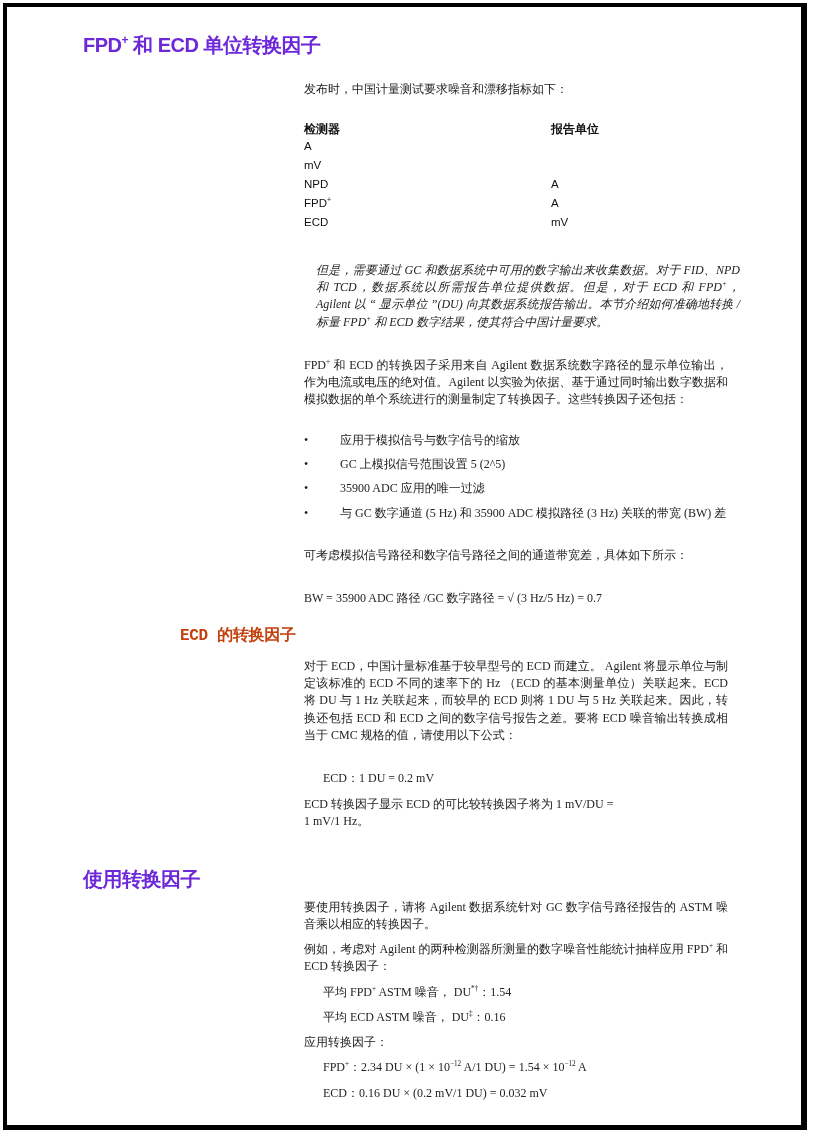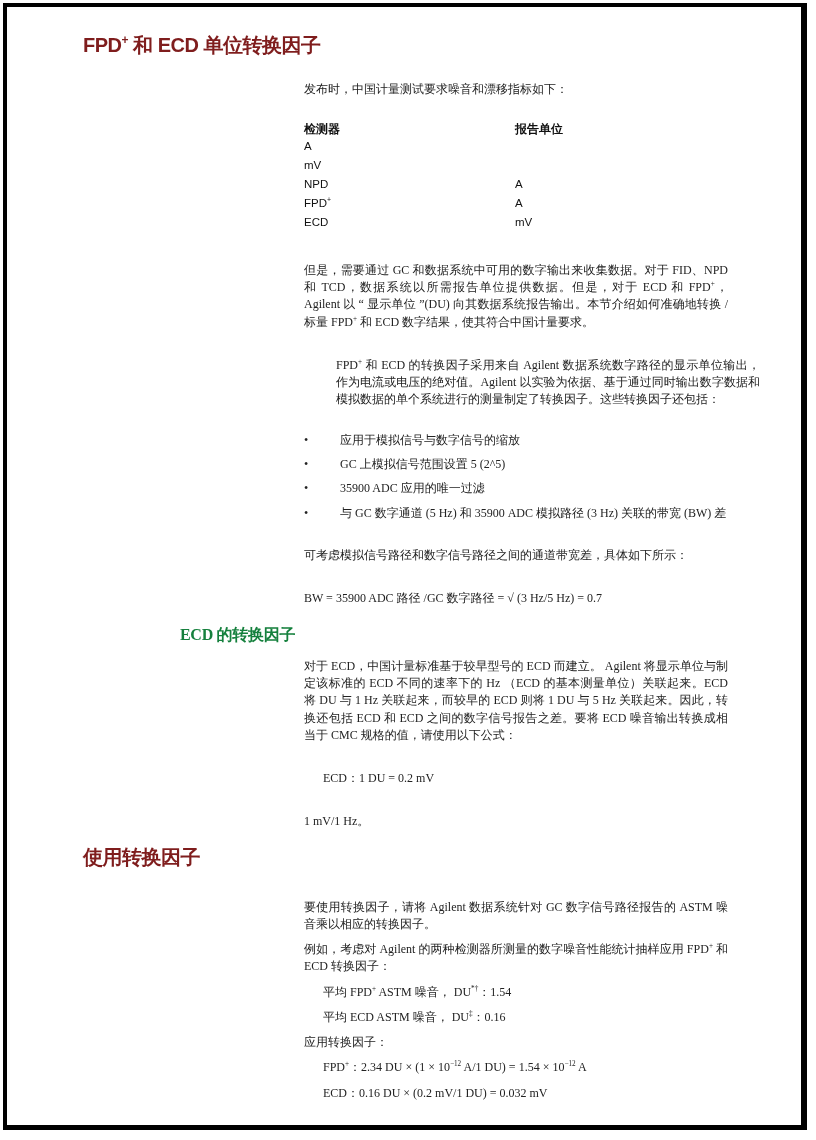--- a/index.html
+++ b/index.html
@@ -5,37 +5,37 @@
   html, body { margin: 0; padding: 0; background: #ffffff; }
   body { width: 816px; height: 1140px; position: relative; overflow: hidden; }
   .frame {
     position: absolute; left: 3px; top: 3px; width: 804px; height: 1127px;
     border: 4px solid #000; border-right-width: 6px; border-bottom-width: 5px;
     box-sizing: border-box; background: #fff;
   }
   .abs { position: absolute; }
   .h1 {
     font-family: "Liberation Sans", "DejaVu Sans", sans-serif;
-    font-weight: bold; font-size: 20px; color: #7f1d1d; letter-spacing: -0.5px;
+    font-weight: bold; font-size: 20px; color: #6d28d9; letter-spacing: -0.5px;
   }
   .h2 {
-    font-family: Liberation Serif, serif;
-    font-weight: bold; font-size: 16px; color: #15803d; letter-spacing: -0.3px;
+    font-family: Liberation Mono, monospace;
+    font-weight: bold; font-size: 16px; color: #c2410c; letter-spacing: -0.3px;
   }
   sup { font-size: 60%; vertical-align: super; line-height: 0; }
   .body-text {
     font-family: "Liberation Serif", "DejaVu Serif", serif;
     font-size: 12px; line-height: 17.2px; color: #222;
     width: 424px; text-align: justify;
   }
   .tbl {
     font-family: "Liberation Sans", "DejaVu Sans", sans-serif;
     font-size: 11.5px; color: #111;
   }
-  .tbl .row { height: 19px; display: flex; }
+  .tbl .row { height: 19px; display: flex; gap: 36px; }
   .tbl .c1 { width: 211px; }
   .tbl .hdr { font-weight: bold; font-size: 12px; }
   .bullet { display: flex; }
   .bullet .dot { width: 19px; flex: none; }
   .bullet .txt { flex: 1; margin-left: 17px; }
   .indent { padding-left: 19px; }
   p { margin: 0; }
 </style>
 </head>
 <body>
@@ -66,23 +66,23 @@
   <div class="row">
     <div class="c1"><span>FPD</span><sup>+</sup></div>
     <div>A</div>
   </div>
   <div class="row">
     <div class="c1"><span>ECD</span></div>
     <div>mV</div>
   </div>
 </div>
 
-<p class="abs body-text" style="left:304px; top:262px;"><span>但是，需要通过 GC 和数据系统中可用的数字输出来收集数据。对于 FID、NPD 和 TCD，数据系统以所需报告单位提供数据。但是，对于 ECD 和 FPD</span><sup>+</sup><span>， Agilent 以 “ 显示单位 ”(DU) 向其数据系统报告输出。本节介绍如何准确地转换 / 标量 FPD</span><sup>+</sup><span> 和 ECD 数字结果，使其符合中国计量要求。</span></p>
+<p class="abs body-text" style="left:316px; top:262px;font-style:italic;"><span>但是，需要通过 GC 和数据系统中可用的数字输出来收集数据。对于 FID、NPD 和 TCD，数据系统以所需报告单位提供数据。但是，对于 ECD 和 FPD</span><sup>+</sup><span>， Agilent 以 “ 显示单位 ”(DU) 向其数据系统报告输出。本节介绍如何准确地转换 / 标量 FPD</span><sup>+</sup><span> 和 ECD 数字结果，使其符合中国计量要求。</span></p>
 
-<p class="abs body-text" style="left:304px; top:357px;margin-left:32px;"><span>FPD</span><sup>+</sup><span> 和 ECD 的转换因子采用来自 Agilent 数据系统数字路径的显示单位输出，作为电流或电压的绝对值。Agilent 以实验为依据、基于通过同时输出数字数据和模拟数据的单个系统进行的测量制定了转换因子。这些转换因子还包括：</span></p>
+<p class="abs body-text" style="left:304px; top:357px;"><span>FPD</span><sup>+</sup><span> 和 ECD 的转换因子采用来自 Agilent 数据系统数字路径的显示单位输出，作为电流或电压的绝对值。Agilent 以实验为依据、基于通过同时输出数字数据和模拟数据的单个系统进行的测量制定了转换因子。这些转换因子还包括：</span></p>
 
 <div class="abs body-text" style="left:304px; top:432px;">
   <div class="bullet" style="margin-bottom:7px;">
     <span class="dot">•</span>
     <span class="txt">应用于模拟信号与数字信号的缩放</span>
   </div>
   <div class="bullet" style="margin-bottom:7px;">
     <span class="dot">•</span>
     <span class="txt">GC 上模拟信号范围设置 5 (2^5)</span>
   </div>
@@ -97,25 +97,25 @@
 </div>
 
 <p class="abs body-text" style="left:304px; top:547px;">可考虑模拟信号路径和数字信号路径之间的通道带宽差，具体如下所示：</p>
 <p class="abs body-text" style="left:304px; top:590px;">BW = 35900 ADC 路径 /GC 数字路径 = √ (3 Hz/5 Hz) = 0.7</p>
 
 <div class="abs h2" style="left:180px; top:625px;">ECD 的转换因子</div>
 
 <p class="abs body-text" style="left:304px; top:658px;">对于 ECD，中国计量标准基于较早型号的 ECD 而建立。 Agilent 将显示单位与制定该标准的 ECD 不同的速率下的 Hz （ECD 的基本测量单位）关联起来。ECD 将 DU 与 1 Hz 关联起来，而较早的 ECD 则将 1 DU 与 5 Hz 关联起来。因此，转换还包括 ECD 和 ECD 之间的数字信号报告之差。要将 ECD 噪音输出转换成相当于 CMC 规格的值，请使用以下公式：</p>
 <p class="abs body-text indent" style="left:304px; top:770px; width:405px;">ECD：1 DU = 0.2 mV</p>
 <p class="abs body-text" style="left:304px; top:796px;">
-  <br>
+  <span>ECD 转换因子显示 ECD 的可比较转换因子将为 1 mV/DU =</span><br>
   <span>1 mV/1 Hz。</span>
 </p>
 
-<div class="abs h1" style="left:83px; top:844px;">使用转换因子</div>
+<div class="abs h1" style="left:83px; top:866px;">使用转换因子</div>
 
 <p class="abs body-text" style="left:304px; top:899px;">要使用转换因子，请将 Agilent 数据系统针对 GC 数字信号路径报告的 ASTM 噪音乘以相应的转换因子。</p>
 
 <p class="abs body-text" style="left:304px; top:941px;"><span>例如，考虑对 Agilent 的两种检测器所测量的数字噪音性能统计抽样应用 FPD</span><sup>+</sup><span> 和 ECD 转换因子：</span></p>
 
 <p class="abs body-text indent" style="left:304px; top:984px; width:405px;"><span>平均 FPD</span><sup>+</sup><span> ASTM 噪音， DU</span><sup>*†</sup><span>：1.54</span></p>
 
 <p class="abs body-text indent" style="left:304px; top:1009px; width:405px;"><span>平均 ECD ASTM 噪音， DU</span><sup>‡</sup><span>：0.16</span></p>
 
 <p class="abs body-text" style="left:304px; top:1034px;">应用转换因子：</p>

